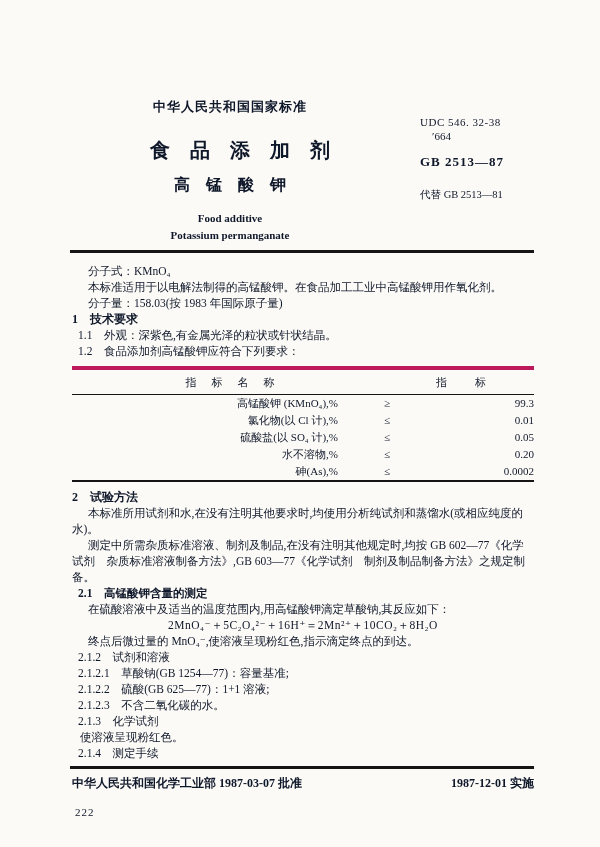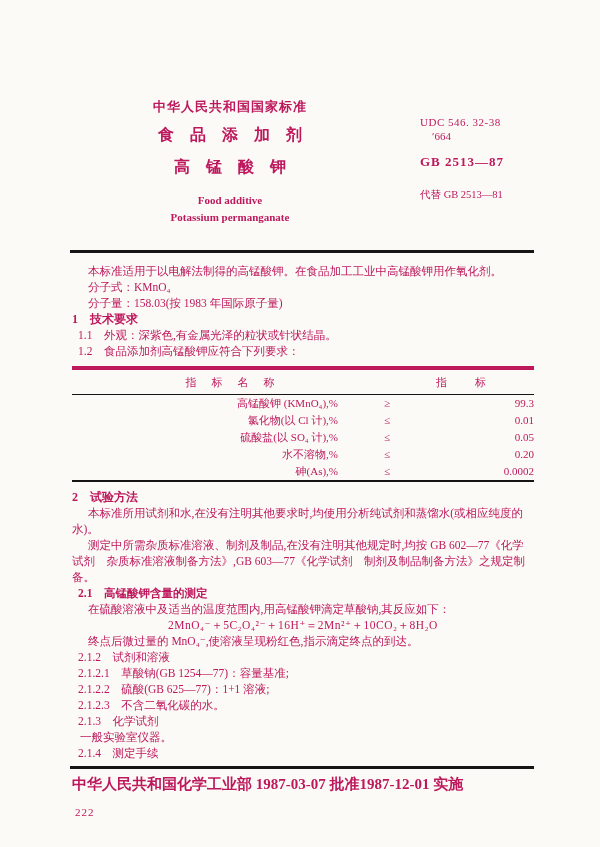--- a/index.html
+++ b/index.html
@@ -5,41 +5,41 @@
   * { margin: 0; padding: 0; box-sizing: border-box; }
   html, body { background: #e9e8e4; }
   body { font-family: "Liberation Serif", "DejaVu Serif", serif; }
 
   .page {
     position: relative;
     width: 600px;
     height: 847px;
     margin: 0 auto;
     background: #fbfaf6;
-    color: #be185d;
+    color: #0f172a;
     overflow: hidden;
   }
 
   
   .header-left {
     position: absolute;
     left: 150px;
     top: 98px;
     width: 160px;
     text-align: center;
   }
   .std-type {
     font-size: 13px;
     font-weight: bold;
     letter-spacing: 1px;
     white-space: nowrap;
   }
   .title-cn1 {
-    margin-top: 9px;
-    font-size: 16px;
+    margin-top: 21px;
+    font-size: 20px;
     font-weight: bold;
     white-space: nowrap;
   }
   .title-cn2 {
     margin-top: 11px;
     font-size: 16px;
     font-weight: bold;
     white-space: nowrap;
   }
   .title-en1 { margin-top: 16px; font-size: 11px; font-weight: bold; }
@@ -118,22 +118,22 @@
     width: 464px;
     height: 2.5px;
     background: #151515;
   }
   .footer-row {
     position: absolute;
     left: 72px;
     top: 775px;
     width: 462px;
     display: flex;
-    justify-content: flex-start;
-    font-size: 15px;
+    justify-content: space-between;
+    font-size: 12px;
     font-weight: bold;
   }
   .page-number {
     position: absolute;
     left: 75px;
     top: 806px;
     font-size: 11px;
     letter-spacing: 1px;
   }
 </style>
@@ -153,22 +153,22 @@
   <div class="header-right">
     <div class="udc1">UDC 546. 32-38</div>
     <div class="udc2">′664</div>
     <div class="std-no">GB 2513—87</div>
     <div class="replaces">代替 GB 2513—81</div>
   </div>
 
   <div class="rule-top"></div>
 
   <div class="main">
+    <p class="ind">分子式：KMnO₄</p>
     <p class="ind">本标准适用于以电解法制得的高锰酸钾。在食品加工工业中高锰酸钾用作氧化剂。</p>
-    <p class="ind">分子式：KMnO₄</p>
     <p class="ind">分子量：158.03(按 1983 年国际原子量)</p>
 
     <p class="sec-heading">1　技术要求</p>
     <p class="num-item">1.1　外观：深紫色,有金属光泽的粒状或针状结晶。</p>
     <p class="num-item">1.2　食品添加剂高锰酸钾应符合下列要求：</p>
 
     <table class="spec-table">
       <thead>
         <tr>
           <th colspan="2">指　标　名　称</th>
@@ -209,21 +209,21 @@
     <p class="ind">测定中所需杂质标准溶液、制剂及制品,在没有注明其他规定时,均按 GB 602—77《化学试剂　杂质标准溶液制备方法》,GB 603—77《化学试剂　制剂及制品制备方法》之规定制备。</p>
     <p class="sub-heading">2.1　高锰酸钾含量的测定</p>
     <p class="ind">在硫酸溶液中及适当的温度范围内,用高锰酸钾滴定草酸钠,其反应如下：</p>
     <p class="equation">2MnO₄⁻＋5C₂O₄²⁻＋16H⁺＝2Mn²⁺＋10CO₂＋8H₂O</p>
     <p class="ind">终点后微过量的 MnO₄⁻,使溶液呈现粉红色,指示滴定终点的到达。</p>
     <p class="num-item">2.1.2　试剂和溶液</p>
     <p class="num-item">2.1.2.1　草酸钠(GB 1254—77)：容量基准;</p>
     <p class="num-item">2.1.2.2　硫酸(GB 625—77)：1+1 溶液;</p>
     <p class="num-item">2.1.2.3　不含二氧化碳的水。</p>
     <p class="num-item">2.1.3　化学试剂</p>
-    <p class="ind-s">一般实验室仪器。</p>
+    <p class="ind-s">使溶液呈现粉红色。</p>
     <p class="num-item">2.1.4　测定手续</p>
   </div>
 
   <div class="rule-footer"></div>
   <div class="footer-row">
     <span>中华人民共和国化学工业部 1987-03-07 批准</span>
     <span>1987-12-01 实施</span>
   </div>
   <div class="page-number">222</div>
 

